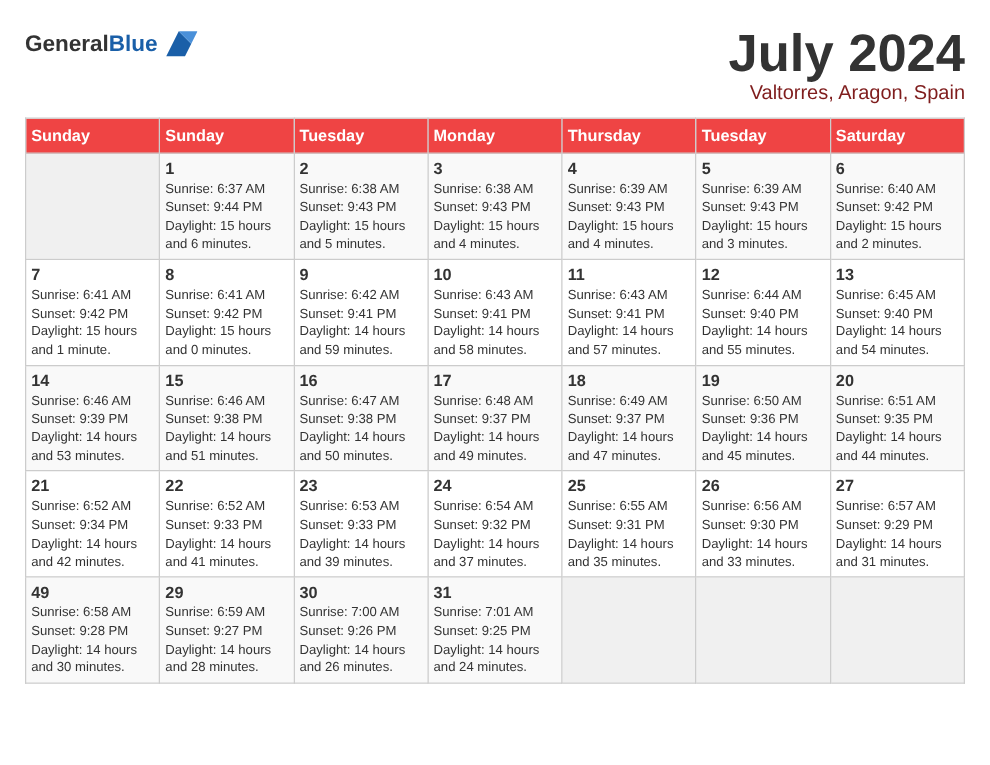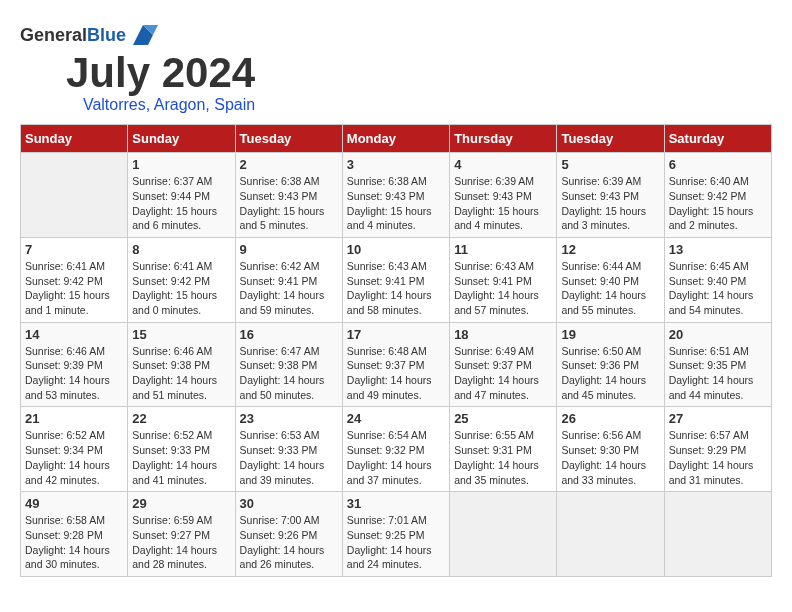--- a/index.html
+++ b/index.html
@@ -8,21 +8,20 @@
       background: #fff;
       width: 792px;
       min-height: 612px;
       padding: 20px;
     }
     .header-area {
       display: flex;
       justify-content: space-between;
       align-items: flex-start;
       margin-bottom: 10px;
-      flex-direction: column;
     }
     .logo {
       display: flex;
       align-items: center;
     }
     .logo-text-general {
       font-size: 18px;
       font-weight: bold;
       color: #333;
     }
@@ -41,29 +40,29 @@
       margin-left: 46px;
     }
     .main-title {
       font-size: 42px;
       font-weight: bold;
       color: #333;
       line-height: 1.1;
     }
     .subtitle {
       font-size: 16px;
-      color: #1d4ed8;
+      color: #7f1d1d;
     }
     table {
       width: 100%;
       border-collapse: collapse;
       font-size: 11px;
     }
     thead tr th {
-      background-color: #b91c1c;
+      background-color: #ef4444;
       color: #fff;
       padding: 6px 4px;
       text-align: left;
       font-size: 13px;
       font-weight: bold;
       border: 1px solid #ccc;
     }
     tbody tr td {
       border: 1px solid #ccc;
       padding: 4px;

